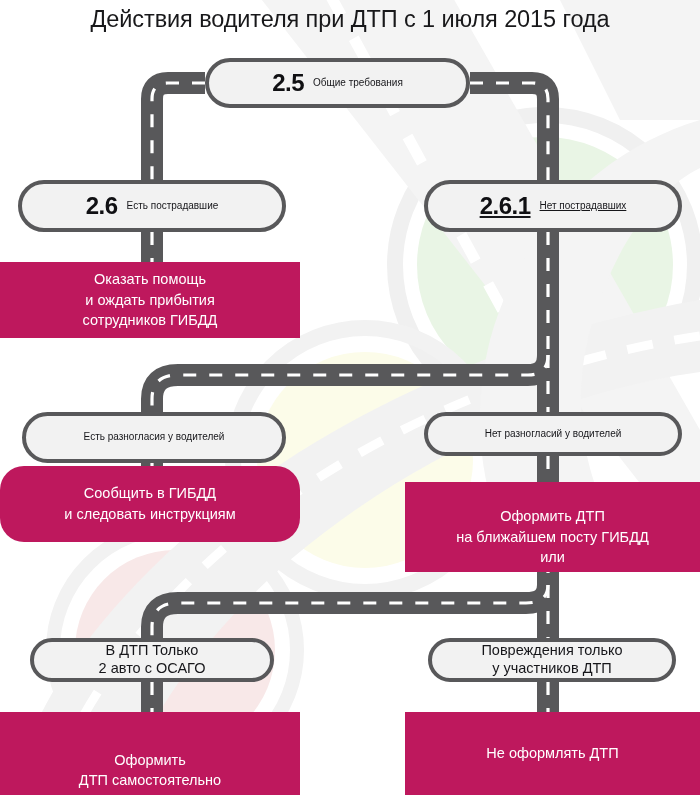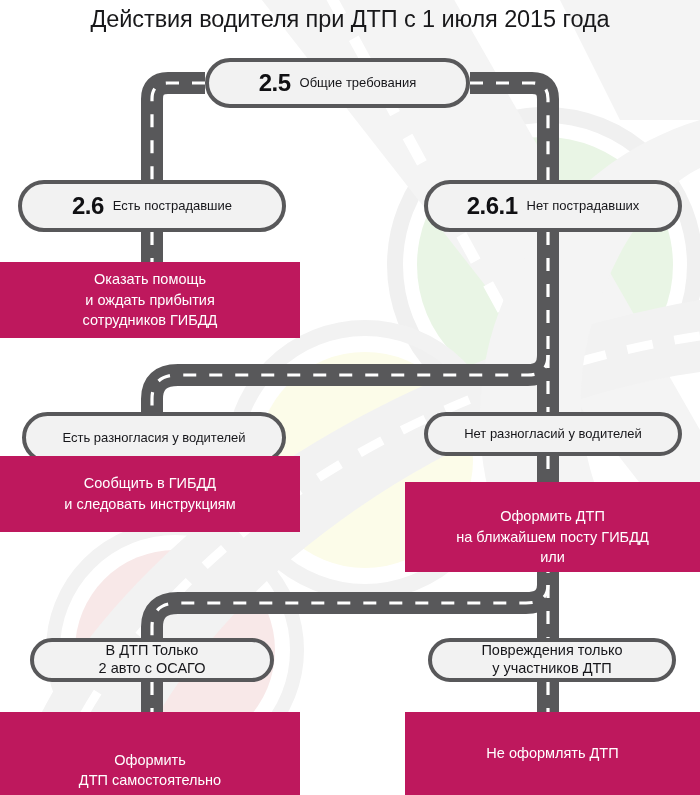--- a/index.html
+++ b/index.html
@@ -68,21 +68,21 @@
     padding: 12px 14px;
   }
   .node .num {
     font-weight: bold;
     font-size: 24px;
     margin-right: 9px;
     letter-spacing: -0.5px;
     color: #101013;
   }
   .node .lbl {
-    font-size: 13px;
+    font-size: 10px;
   }
   .node.two-line .lbl {
     font-size: 14.5px;
   }
 
   
   .band {
     position: absolute;
     box-sizing: border-box;
     background: #be185d;
@@ -191,42 +191,42 @@
     <div class="node" style="left:205px; top:58px; width:265px; height:50px;">
       <span class="num">2.5</span>
       <span class="lbl">Общие требования</span>
     </div>
 
     <div class="node" style="left:18px; top:180px; width:268px; height:52px;">
       <span class="num">2.6</span>
       <span class="lbl">Есть пострадавшие</span>
     </div>
 
-    <div class="node" style="left:424px; top:180px; width:258px; height:52px;">
+    <div class="node" style="left:424px; top:180px; width:258px; height:52px;text-decoration:underline;">
       <span class="num">2.6.1</span>
       <span class="lbl">Нет пострадавших</span>
     </div>
 
     <div class="band" style="left:0px; top:262px; width:300px; height:76px;">
       <div>
         <div>Оказать помощь</div>
         <div>и ождать прибытия</div>
         <div>сотрудников ГИБДД</div>
       </div>
     </div>
 
     <div class="node" style="left:22px; top:412px; width:264px; height:51px;">
       <span class="lbl">Есть разногласия у водителей</span>
     </div>
 
     <div class="node" style="left:424px; top:412px; width:258px; height:44px;">
       <span class="lbl">Нет  разногласий у водителей</span>
     </div>
 
-    <div class="band" style="left:0px; top:456px; width:300px; height:76px;">
+    <div class="band" style="left:0px; top:466px; width:300px; height:76px;border-radius:24px;">
       <div>
         <div>Сообщить в ГИБДД</div>
         <div>и следовать инструкциям</div>
       </div>
     </div>
 
     <div class="band" style="left:405px; top:482px; width:295px; height:90px;align-items:flex-end;">
       <div>
         <div>Оформить  ДТП</div>
         <div>на ближайшем посту ГИБДД</div>

